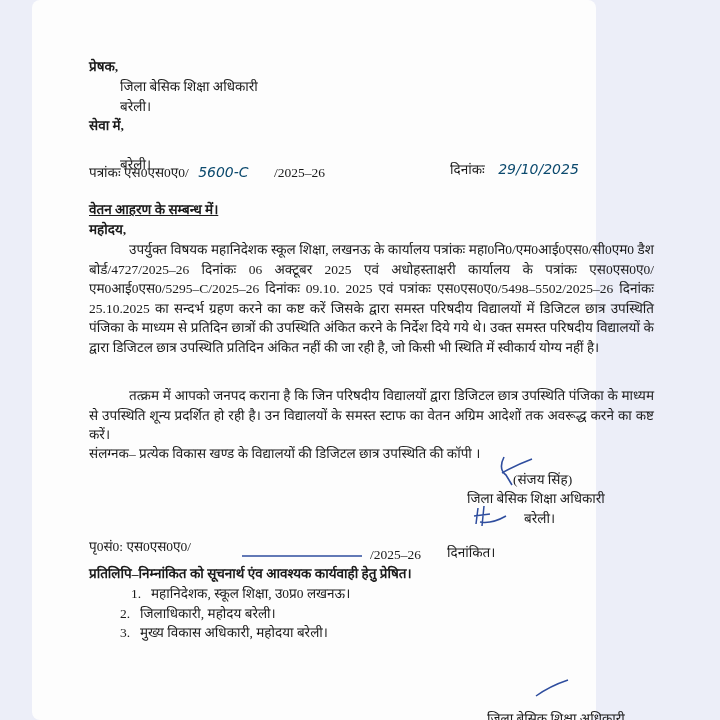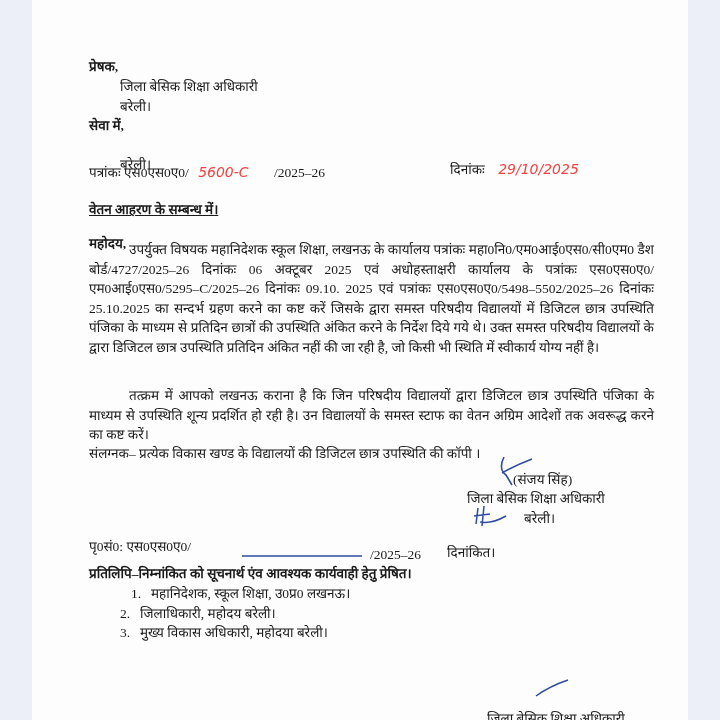--- a/index.html
+++ b/index.html
@@ -3,28 +3,29 @@
 <meta charset="utf-8">
 <style>
   html, body { margin: 0; padding: 0; }
   body {
     width: 720px; height: 720px; overflow: hidden; position: relative;
     background: #eceef8;
     font-family: "Liberation Serif", "DejaVu Serif", serif;
     color: #1a1a1a;
   }
   .page {
-    position: absolute; left: 32px; top: 0; width: 656px; height: 720px;
+    position: absolute; left: 32px; top: 0; width: 564px; height: 720px;
     background: #fdfdfd;
+    border-radius: 8px;
   }
   .doc { position: absolute; left: 0; top: 0; width: 656px; height: 720px; font-size: 13.5px; line-height: 19.6px; }
   .abs { position: absolute; white-space: nowrap; }
   .bold { font-weight: bold; }
   .ul { text-decoration: underline; }
-  .hand { font-family: "DejaVu Sans", sans-serif; color: #ef4444; font-style: italic; font-size: 14px; }
+  .hand { font-family: "DejaVu Sans", sans-serif; color: #0c4a6e; font-style: italic; font-size: 14px; }
   .para { position: absolute; left: 57px; width: 565px; text-align: justify; text-align-last: left; }
   .indent { text-indent: 40px; }
   .list-item .num { display: inline-block; width: 20px; }
 </style>
 </head>
 <body>
 
 <div class="page">
   <div class="doc">
 
@@ -40,24 +41,24 @@
       <span class="hand" style="margin:0 22px 0 6px;">5600-C</span>
       <span>/2025–26</span>
     </div>
     <div class="abs" style="left:418px; top:160px;">
       <span>दिनांकः</span>
       <span class="hand" style="margin-left:10px;">29/10/2025</span>
     </div>
 
     <div class="abs bold ul" style="left:57px; top:200px;">वेतन आहरण के सम्बन्ध में।</div>
 
-    <div class="abs bold" style="left:57px; top:234px;">महोदय,</div>
+    <div class="abs bold" style="left:57px; top:220px;">महोदय,</div>
 
     <div class="para indent" style="top:240px;">उपर्युक्त विषयक महानिदेशक स्कूल शिक्षा, लखनऊ के कार्यालय पत्रांकः महा0नि0/एम0आई0एस0/सी0एम0 डैश बोर्ड/4727/2025–26 दिनांकः 06 अक्टूबर 2025 एवं अधोहस्ताक्षरी कार्यालय के पत्रांकः एस0एस0ए0/एम0आई0एस0/5295–C/2025–26 दिनांकः 09.10. 2025 एवं पत्रांकः एस0एस0ए0/5498–5502/2025–26 दिनांकः 25.10.2025 का सन्दर्भ ग्रहण करने का कष्ट करें जिसके द्वारा समस्त परिषदीय विद्यालयों में डिजिटल छात्र उपस्थिति पंजिका के माध्यम से प्रतिदिन छात्रों की उपस्थिति अंकित करने के निर्देश दिये गये थे। उक्त समस्त परिषदीय विद्यालयों के द्वारा डिजिटल छात्र उपस्थिति प्रतिदिन अंकित नहीं की जा रही है, जो किसी भी स्थिति में स्वीकार्य योग्य नहीं है।</div>
-    <div class="para indent" style="top:386px;">तत्क्रम में आपको लखनऊ कराना है कि जिन परिषदीय विद्यालयों द्वारा डिजिटल छात्र उपस्थिति पंजिका के माध्यम से उपस्थिति शून्य प्रदर्शित हो रही है। उन विद्यालयों के समस्त स्टाफ का वेतन अग्रिम आदेशों तक अवरूद्ध करने का कष्ट करें।</div>
+    <div class="para indent" style="top:386px;">तत्क्रम में आपको जनपद कराना है कि जिन परिषदीय विद्यालयों द्वारा डिजिटल छात्र उपस्थिति पंजिका के माध्यम से उपस्थिति शून्य प्रदर्शित हो रही है। उन विद्यालयों के समस्त स्टाफ का वेतन अग्रिम आदेशों तक अवरूद्ध करने का कष्ट करें।</div>
     <div class="abs" style="left:57px; top:444px;">संलग्नक– प्रत्येक विकास खण्ड के विद्यालयों की डिजिटल छात्र उपस्थिति की कॉपी ।</div>
 
     <svg class="abs" style="left:460px; top:455px;" width="50" height="40">
       <path d="M12 2 Q6 14 14 20 L20 30 M10 18 Q24 10 40 4" stroke="#2e4d9e" stroke-width="1.6" fill="none"></path>
     </svg>
     <div class="abs" style="left:481px; top:470px;">(संजय सिंह)</div>
     <div class="abs" style="left:435px; top:489px;">जिला बेसिक शिक्षा अधिकारी</div>
     <div class="abs" style="left:492px; top:509px;">बरेली।</div>
     <svg class="abs" style="left:440px; top:504px;" width="40" height="24">
       <path d="M6 4 L4 20 M12 2 L10 22 M2 12 L18 10 M8 18 Q20 20 34 12" stroke="#2e4d9e" stroke-width="1.5" fill="none"></path>

